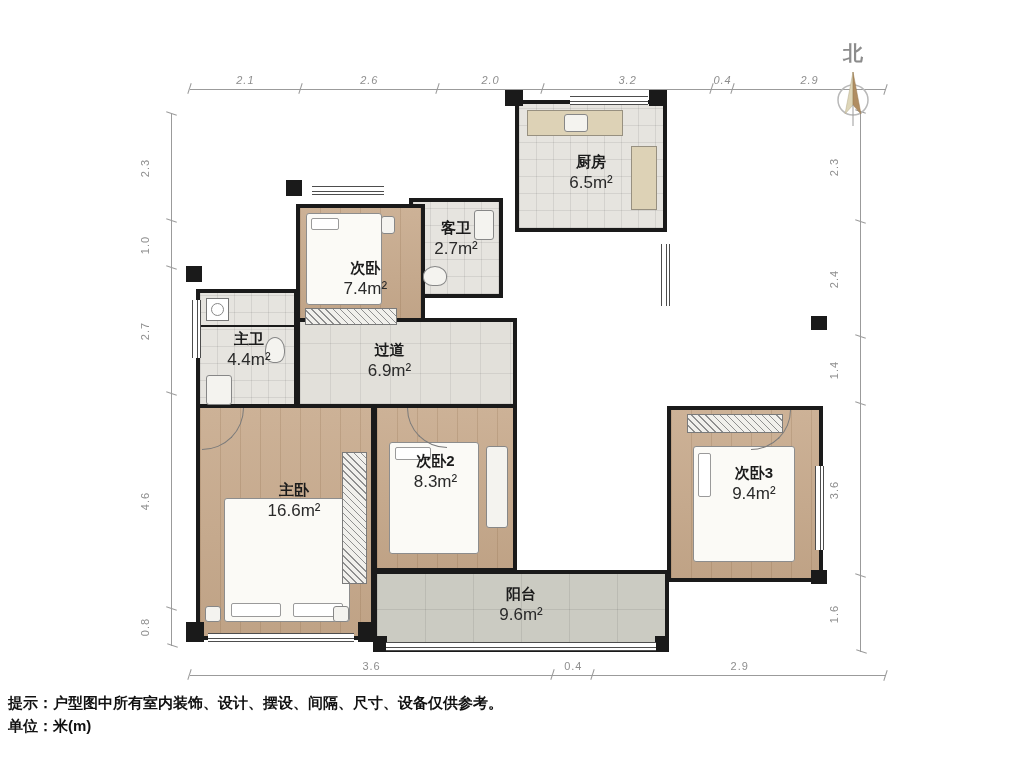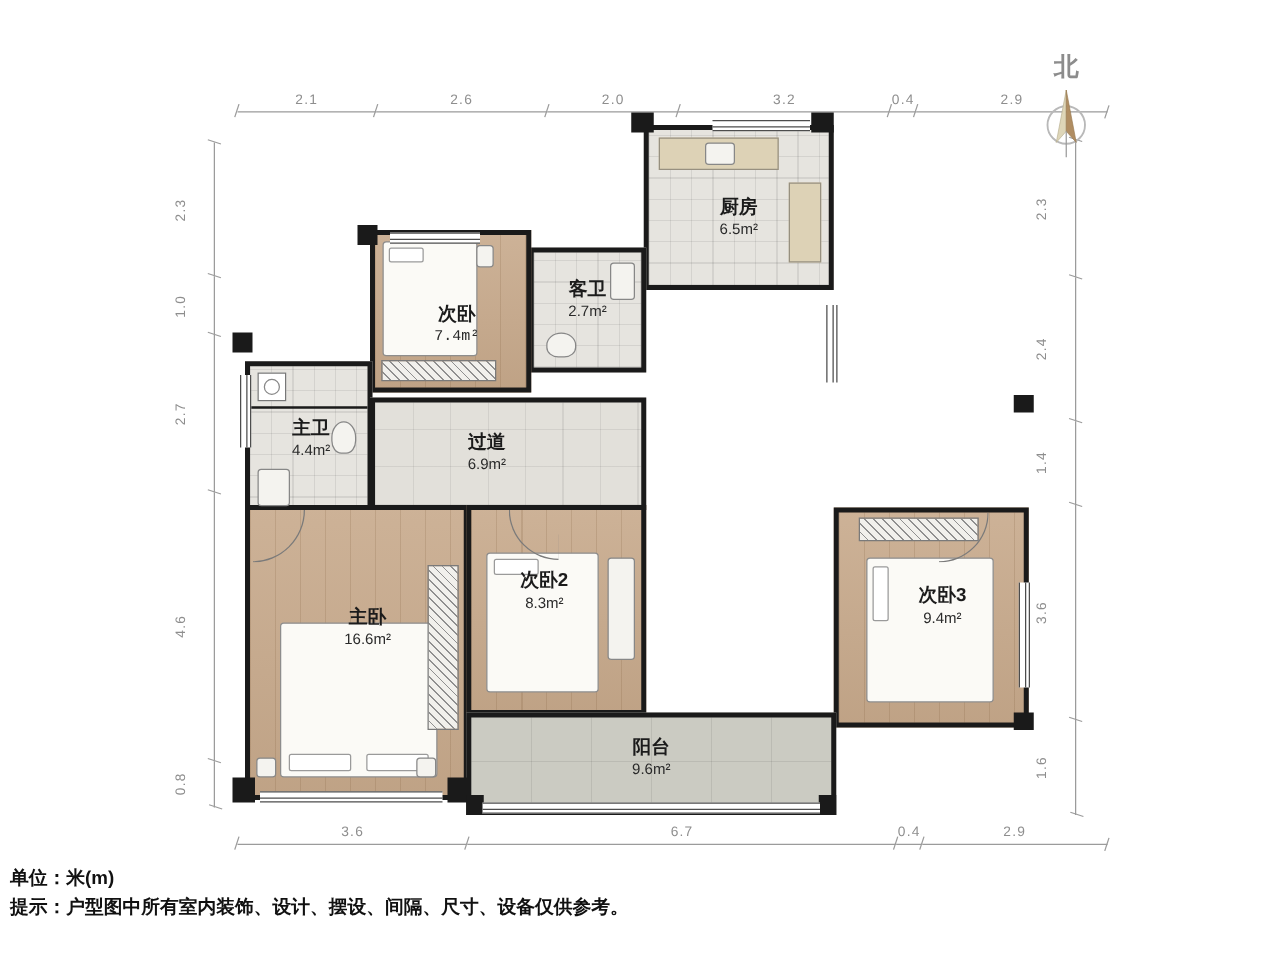--- a/index.html
+++ b/index.html
@@ -29,21 +29,21 @@
                             repeating-linear-gradient(90deg, rgba(0,0,0,0.07) 0 1px, rgba(0,0,0,0) 1px 30px); }
   .tile-sm { background-color: #e6e4df;
           background-image: repeating-linear-gradient(0deg, rgba(0,0,0,0.08) 0 1px, rgba(0,0,0,0) 1px 17px),
                             repeating-linear-gradient(90deg, rgba(0,0,0,0.08) 0 1px, rgba(0,0,0,0) 1px 17px); }
   .balc { background-color: #cbcbc2;
           background-image: repeating-linear-gradient(0deg, rgba(0,0,0,0.08) 0 1px, rgba(0,0,0,0) 1px 38px),
                             repeating-linear-gradient(90deg, rgba(0,0,0,0.08) 0 1px, rgba(0,0,0,0) 1px 48px); }
 
   .room-label { position: absolute; left: 50%; top: 50%; transform: translate(-50%,-50%); text-align: center; white-space: nowrap; z-index: 5; }
   .rname { font-size: 15px; font-weight: 700; color: #1b1b1b; }
-  .rarea { font-size: 12px; color: #2a2a2a; margin-top: 1px; }
+  .rarea { font-size: 17px; color: #2a2a2a; margin-top: 1px; }
 
   .blk { position: absolute; background: #1a1a1a; z-index: 4; }
   .iwall { position: absolute; background: #1a1a1a; z-index: 3; }
 
   .winh { position: absolute; height: 9px; background: #ffffff; border-top: 1.5px solid #4d4d4d; border-bottom: 1.5px solid #4d4d4d; z-index: 6; }
   .winh::after { content: ""; position: absolute; left: 0; right: 0; top: 50%; height: 1px; background: #4d4d4d; }
   .winv { position: absolute; width: 9px; background: #ffffff; border-left: 1.5px solid #4d4d4d; border-right: 1.5px solid #4d4d4d; z-index: 6; }
   .winv::after { content: ""; position: absolute; top: 0; bottom: 0; left: 50%; width: 1px; background: #4d4d4d; }
 
   .door { position: absolute; z-index: 5; }
@@ -66,21 +66,21 @@
   .compass { position: absolute; }
 
   
   .footer { position: absolute; left: 8px; top: 692px; color: #111111; font-size: 15px; font-weight: 600; line-height: 1.5; }
 </style>
 </head>
 <body>
 
 <div id="canvas">
 
-  <div class="dim-h" style="left:190px; top:74px; width:696px;">
+  <div class="dim-h" style="left:190px; top:74px; width:696px;font-style:italic;">
     <div class="seg" style="flex-grow:2.1">
         <span class="dlabel">2.1</span>
       </div>
     <div class="seg" style="flex-grow:2.6">
         <span class="dlabel">2.6</span>
       </div>
     <div class="seg" style="flex-grow:2.0">
         <span class="dlabel">2.0</span>
       </div>
     <div class="seg" style="flex-grow:3.2">
@@ -90,23 +90,20 @@
         <span class="dlabel">0.4</span>
       </div>
     <div class="seg" style="flex-grow:2.9">
         <span class="dlabel">2.9</span>
       </div>
   </div>
 
   <div class="dim-h" style="left:190px; top:660px; width:696px;">
     <div class="seg" style="flex-grow:3.6">
         <span class="dlabel">3.6</span>
-      </div>
-    <div class="seg" style="flex-grow:6.7">
-        <span class="dlabel">6.7</span>
       </div>
     <div class="seg" style="flex-grow:0.4">
         <span class="dlabel">0.4</span>
       </div>
     <div class="seg" style="flex-grow:2.9">
         <span class="dlabel">2.9</span>
       </div>
   </div>
 
   <div class="dim-v" style="left:156px; top:114px; height:532px;">
@@ -159,30 +156,30 @@
     <div class="counter" style="left:8px; top:6px; width:96px; height:26px;">
       <div class="fixture" style="left:36px; top:3px; width:24px; height:18px;"></div>
     </div>
     <div class="counter" style="right:6px; top:42px; width:26px; height:64px;"></div>
     <div class="room-label" style="top:56%;">
       <div class="rname">厨房</div>
       <div class="rarea">6.5m²</div>
     </div>
   </div>
 
-  <div class="room tile-sm" style="left:423px; top:198px; width:94px; height:100px;">
+  <div class="room tile-sm" style="left:409px; top:198px; width:94px; height:100px;">
     <div class="fixture" style="right:5px; top:8px; width:20px; height:30px;"></div>
     <div class="fixture" style="left:10px; bottom:8px; width:24px; height:20px; border-radius:50% 50% 40% 40%;"></div>
     <div class="room-label" style="top:40%;">
       <div class="rname">客卫</div>
       <div class="rarea">2.7m²</div>
     </div>
   </div>
 
-  <div class="room wood" style="left:296px; top:184px; width:129px; height:130px;font-family:Liberation Mono, monospace;">
+  <div class="room wood" style="left:296px; top:204px; width:129px; height:130px;">
     <div class="bed" style="left:6px; top:5px; width:76px; height:92px;">
       <div class="pillow" style="left:4px; top:4px; width:28px; height:12px;"></div>
     </div>
     <div class="fixture" style="right:26px; top:8px; width:14px; height:18px;"></div>
     <div class="wardrobe" style="left:5px; bottom:5px; width:92px; height:17px;"></div>
     <div class="room-label" style="top:58%; left:54%;">
       <div class="rname">次卧</div>
       <div class="rarea">7.4m²</div>
     </div>
   </div>
@@ -266,17 +263,17 @@
   <div class="blk" style="left:649px; top:90px; width:18px; height:16px;"></div>
   <div class="blk" style="left:186px; top:266px; width:16px; height:16px;"></div>
   <div class="blk" style="left:186px; top:622px; width:18px; height:20px;"></div>
   <div class="blk" style="left:358px; top:622px; width:18px; height:20px;"></div>
   <div class="blk" style="left:811px; top:316px; width:16px; height:14px;"></div>
   <div class="blk" style="left:811px; top:570px; width:16px; height:14px;"></div>
   <div class="blk" style="left:373px; top:636px; width:14px; height:16px;"></div>
   <div class="blk" style="left:655px; top:636px; width:14px; height:16px;"></div>
 
   <div class="footer">
+    <div>提示：户型图中所有室内装饰、设计、摆设、间隔、尺寸、设备仅供参考。</div>
     <div>单位：米(m)</div>
-    <div>提示：户型图中所有室内装饰、设计、摆设、间隔、尺寸、设备仅供参考。</div>
   </div>
 
 </div>
 
 </body></html>

